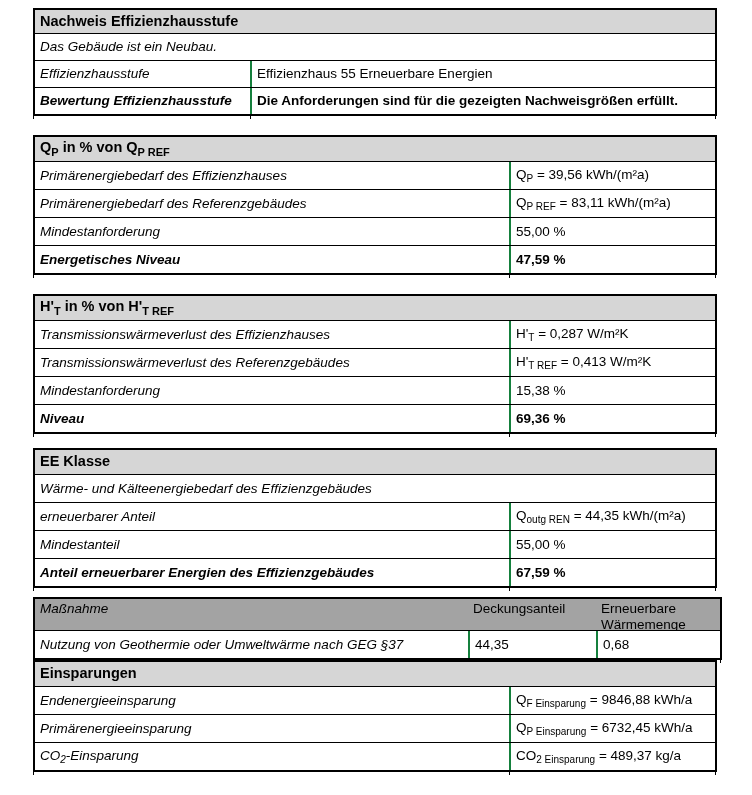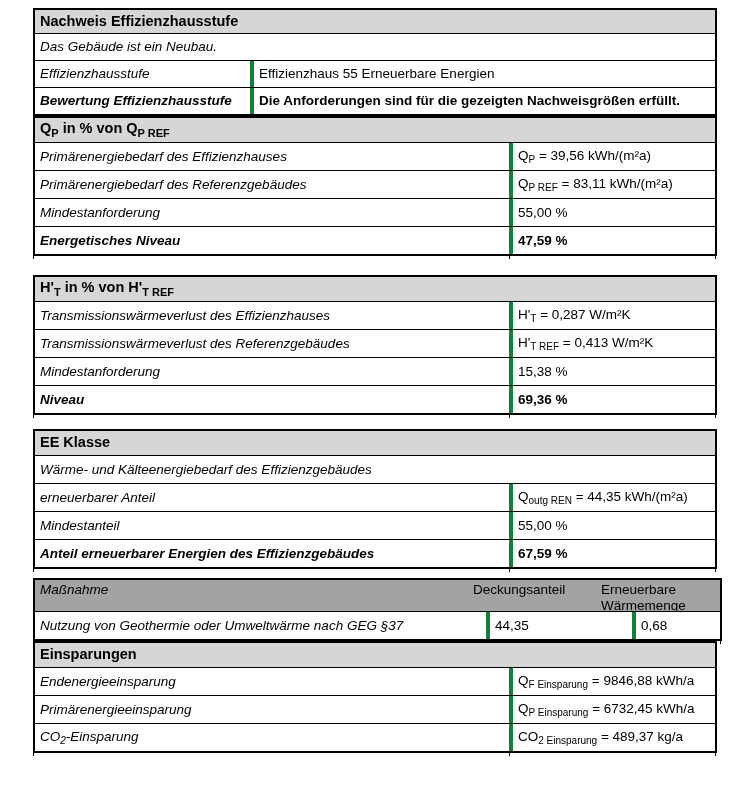--- a/index.html
+++ b/index.html
@@ -22,21 +22,21 @@
   }
   .tbl {
     box-sizing: border-box;
     width: 684px;
     border: 2px solid #000;
     position: relative;
     background: #fff;
   }
   .tbl.mass { width: 689px; }
   
-  .tbl.g1 { }
+  .tbl.g1 { margin-top: 19px; }
   .tbl.g2 { margin-top: 19px; }
   .tbl.g3 { margin-top: 14px; }
   .tbl.g4 { margin-top: 9px; }
   .tbl.g5 { }
 
   .tbl-title {
     height: 24px;
     background: #d6d6d6;
     font-weight: bold;
     font-size: 14.5px;
@@ -47,41 +47,41 @@
   }
   .t1 .tbl-title { height: 23px; }
 
   .row {
     display: grid;
     border-top: 1px solid #000;
     height: 27px;
   }
   .t1 .row { grid-template-columns: 215px 1fr; height: 26px; }
   .kv .row { grid-template-columns: 474px 1fr; }
-  .mass .row { grid-template-columns: 433px 128px 1fr; gap: 18px; }
+  .mass .row { grid-template-columns: 433px 128px 1fr; }
 
   .tbl-head {
     display: grid;
     grid-template-columns: 433px 128px 1fr;
     background: #a3a3a3;
     height: 31px;
   }
   .tbl-head .cell {
     border-left: none !important;
     align-items: flex-start;
     padding-top: 2px;
   }
 
   .cell {
     display: flex;
     align-items: center;
     padding: 0 4px 0 5px;
     font-size: 13.5px;
     overflow: hidden;
-    border-left: 4px solid #15803d;
+    border-left: 2px solid #15803d;
   }
   .cell:first-child, .cell.span { border-left: none; font-style: italic; }
   .cell.span { grid-column: 1 / -1; }
   .row.b { font-weight: bold; }
 
   .cw { display: inline; line-height: 1.18; }
   .sub {
     font-size: 10px;
     vertical-align: -3px;
   }

